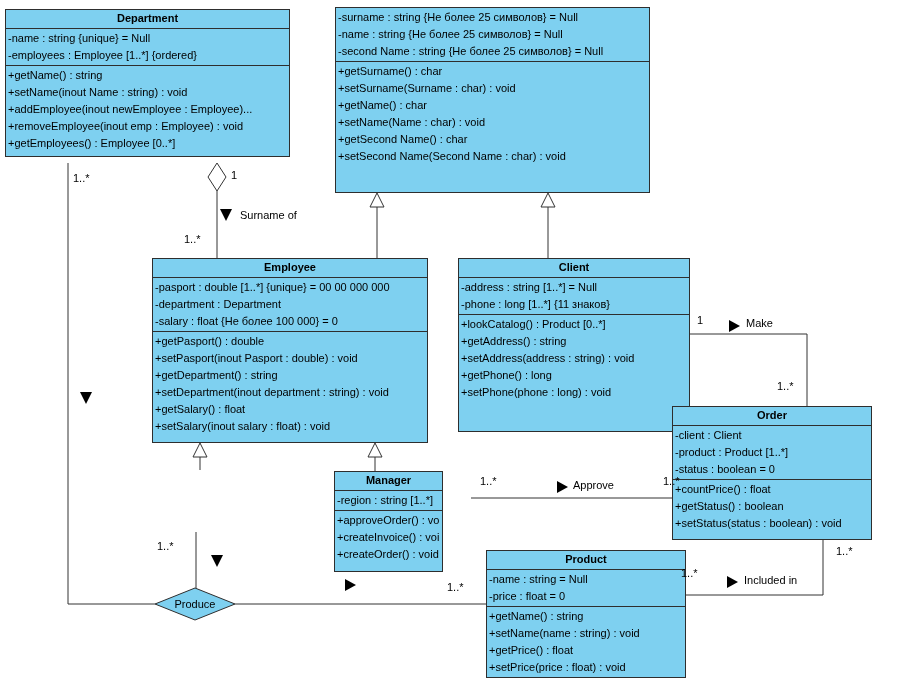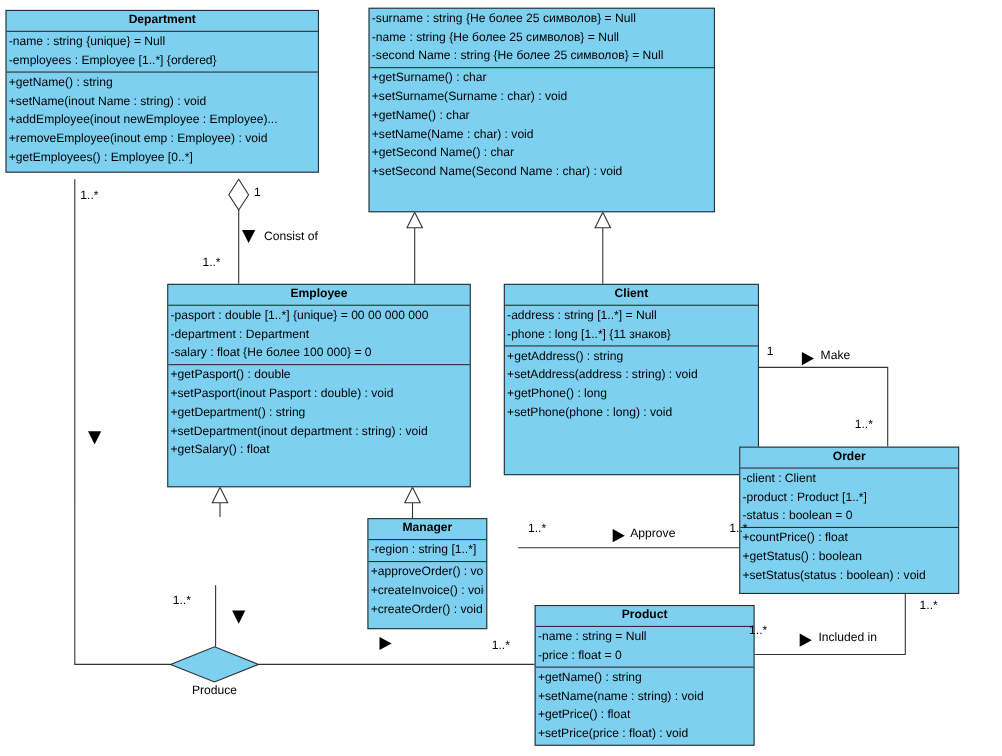--- a/index.html
+++ b/index.html
@@ -105,30 +105,32 @@
         <div class="member">-pasport : double [1..*] {unique} = 00 00 000 000</div>
         <div class="member">-department : Department</div>
         <div class="member">-salary : float {Не более 100 000} = 0</div>
       </div>
     <div class="cls-methods">
         <div class="member">+getPasport() : double</div>
         <div class="member">+setPasport(inout Pasport : double) : void</div>
         <div class="member">+getDepartment() : string</div>
         <div class="member">+setDepartment(inout department : string) : void</div>
         <div class="member">+getSalary() : float</div>
+        <div class="member">+setSalary(inout salary : float) : void</div>
       </div>
   </div>
 
   <div class="cls" style="left:458px;top:258px;width:232px;height:174px">
     <div class="cls-title">Client</div>
     <div class="cls-attrs">
         <div class="member">-address : string [1..*] = Null</div>
         <div class="member">-phone : long [1..*] {11 знаков}</div>
       </div>
     <div class="cls-methods">
+        <div class="member">+lookCatalog() : Product [0..*]</div>
         <div class="member">+getAddress() : string</div>
         <div class="member">+setAddress(address : string) : void</div>
         <div class="member">+getPhone() : long</div>
         <div class="member">+setPhone(phone : long) : void</div>
       </div>
   </div>
 
   <div class="cls" style="left:672px;top:406px;width:200px;height:134px">
     <div class="cls-title">Order</div>
     <div class="cls-attrs">
@@ -165,32 +167,32 @@
     <div class="cls-methods">
         <div class="member">+getName() : string</div>
         <div class="member">+setName(name : string) : void</div>
         <div class="member">+getPrice() : float</div>
         <div class="member">+setPrice(price : float) : void</div>
       </div>
   </div>
 
   <span class="lbl" style="left:73px;top:172px">1..*</span>
   <span class="lbl" style="left:231px;top:169px">1</span>
-  <span class="lbl" style="left:240px;top:209px">Consist of</span>
+  <span class="lbl" style="left:240px;top:209px">Surname of</span>
   <span class="lbl" style="left:184px;top:233px">1..*</span>
 
   <span class="lbl" style="left:697px;top:314px">1</span>
   <span class="lbl" style="left:746px;top:317px">Make</span>
   <span class="lbl" style="left:777px;top:380px">1..*</span>
 
   <span class="lbl" style="left:480px;top:475px">1..*</span>
   <span class="lbl" style="left:573px;top:479px">Approve</span>
   <span class="lbl" style="left:663px;top:475px">1..*</span>
 
   <span class="lbl" style="left:836px;top:545px">1..*</span>
   <span class="lbl" style="left:681px;top:567px">1..*</span>
   <span class="lbl" style="left:744px;top:574px">Included in</span>
 
   <span class="lbl" style="left:157px;top:540px">1..*</span>
   <span class="lbl" style="left:447px;top:581px">1..*</span>
-  <span class="lbl lbl-center" style="left:155px;top:622px;width:80px">Produce</span>
+  <span class="lbl lbl-center" style="left:155px;top:598px;width:80px">Produce</span>
 
 </div>
 
 </body></html>

